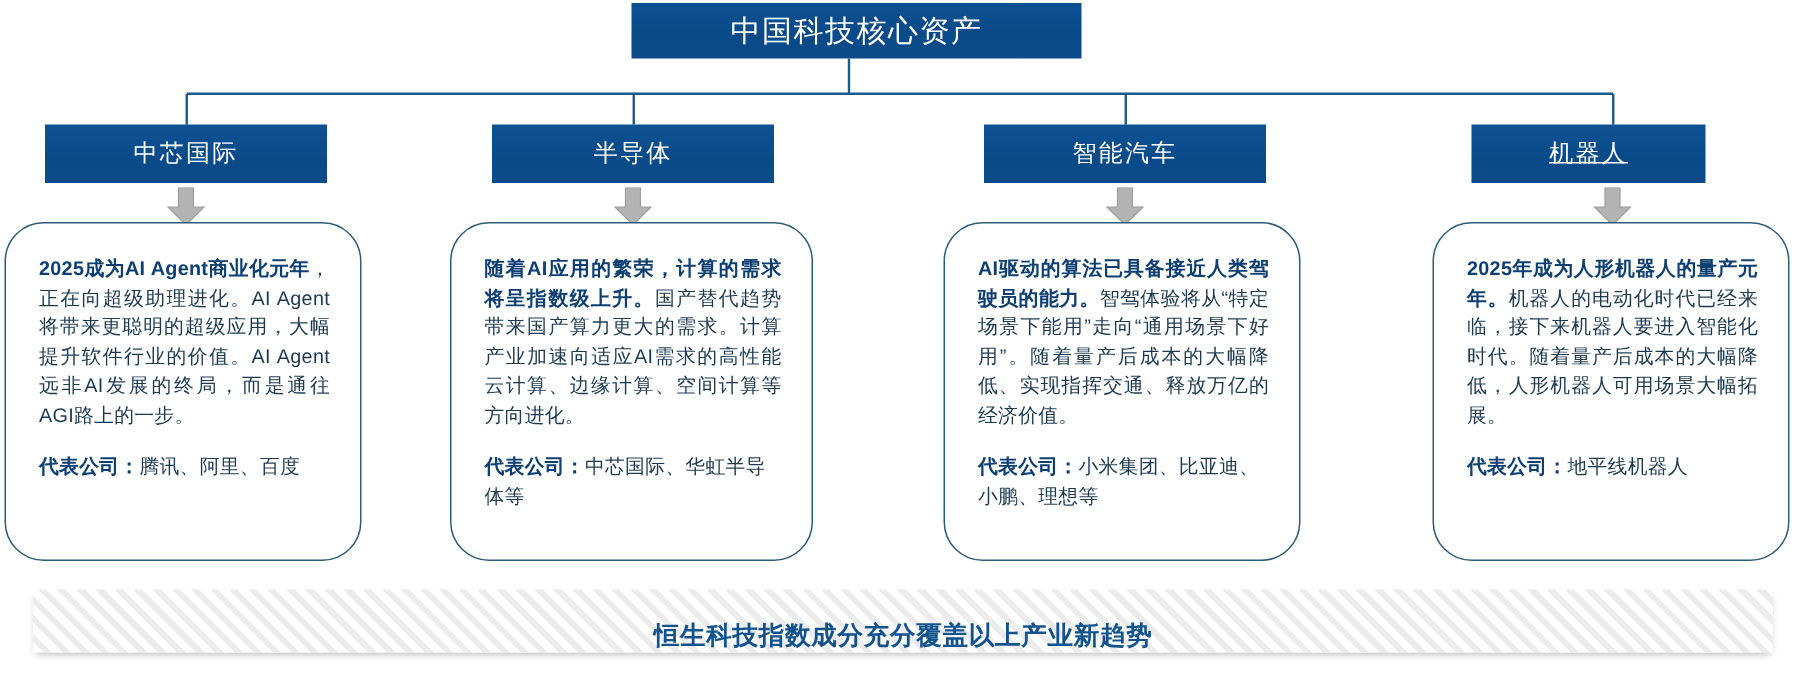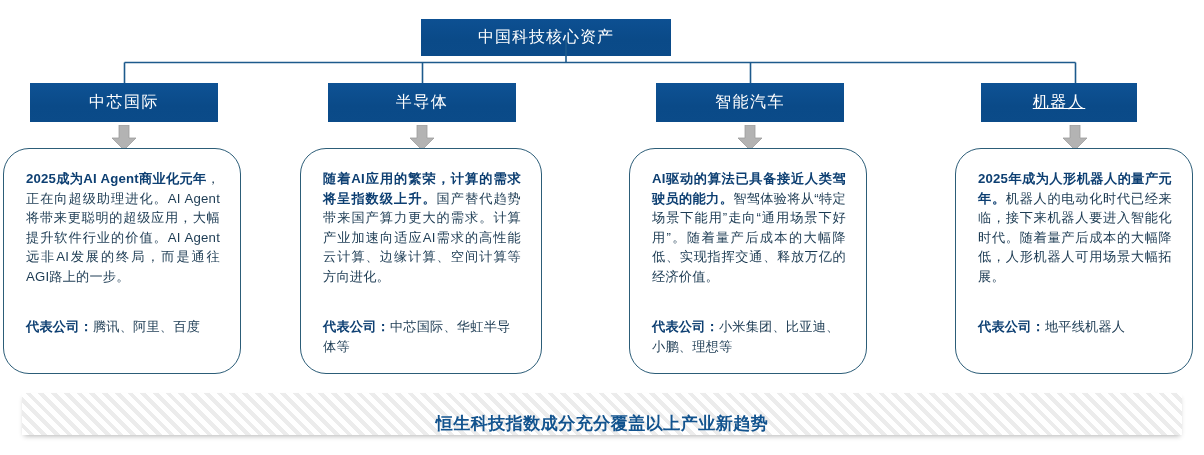--- a/index.html
+++ b/index.html
@@ -20,32 +20,31 @@
     left: 0; top: 0;
     width: 1204px;
     height: 455px;
   }
 
   
   .root-box {
     position: absolute;
     left: 421px;
     top: 2px;
-    width: 250px;
+    width: 300px;
     height: 37px;
     background: #0c4f8f;
     background: linear-gradient(180deg, #0d5092 0%, #0a4a88 55%, #0b4b89 100%);
     color: #ffffff;
     display: flex;
     align-items: center;
     justify-content: center;
-    font-size: 16px;
+    font-size: 20px;
     letter-spacing: 1px;
     box-sizing: border-box;
-    margin-top: 17px;
   }
 
   
   #connectors {
     position: absolute;
     left: 0;
     top: 0;
     width: 1204px;
     height: 140px;
     pointer-events: none;
@@ -105,21 +104,21 @@
     line-height: 19.5px;
     color: #1b3a52;
     text-align: justify;
     letter-spacing: 0.2px;
   }
   .card-body .lead {
     font-weight: bold;
     color: #0d3f72;
   }
   .card-rep {
-    margin-top: 31px;
+    margin-top: 15px;
     font-size: 13.2px;
     line-height: 19.5px;
     color: #1b3a52;
     letter-spacing: 0.2px;
   }
   .card-rep .rep-label {
     font-weight: bold;
     color: #0d3f72;
   }
 

